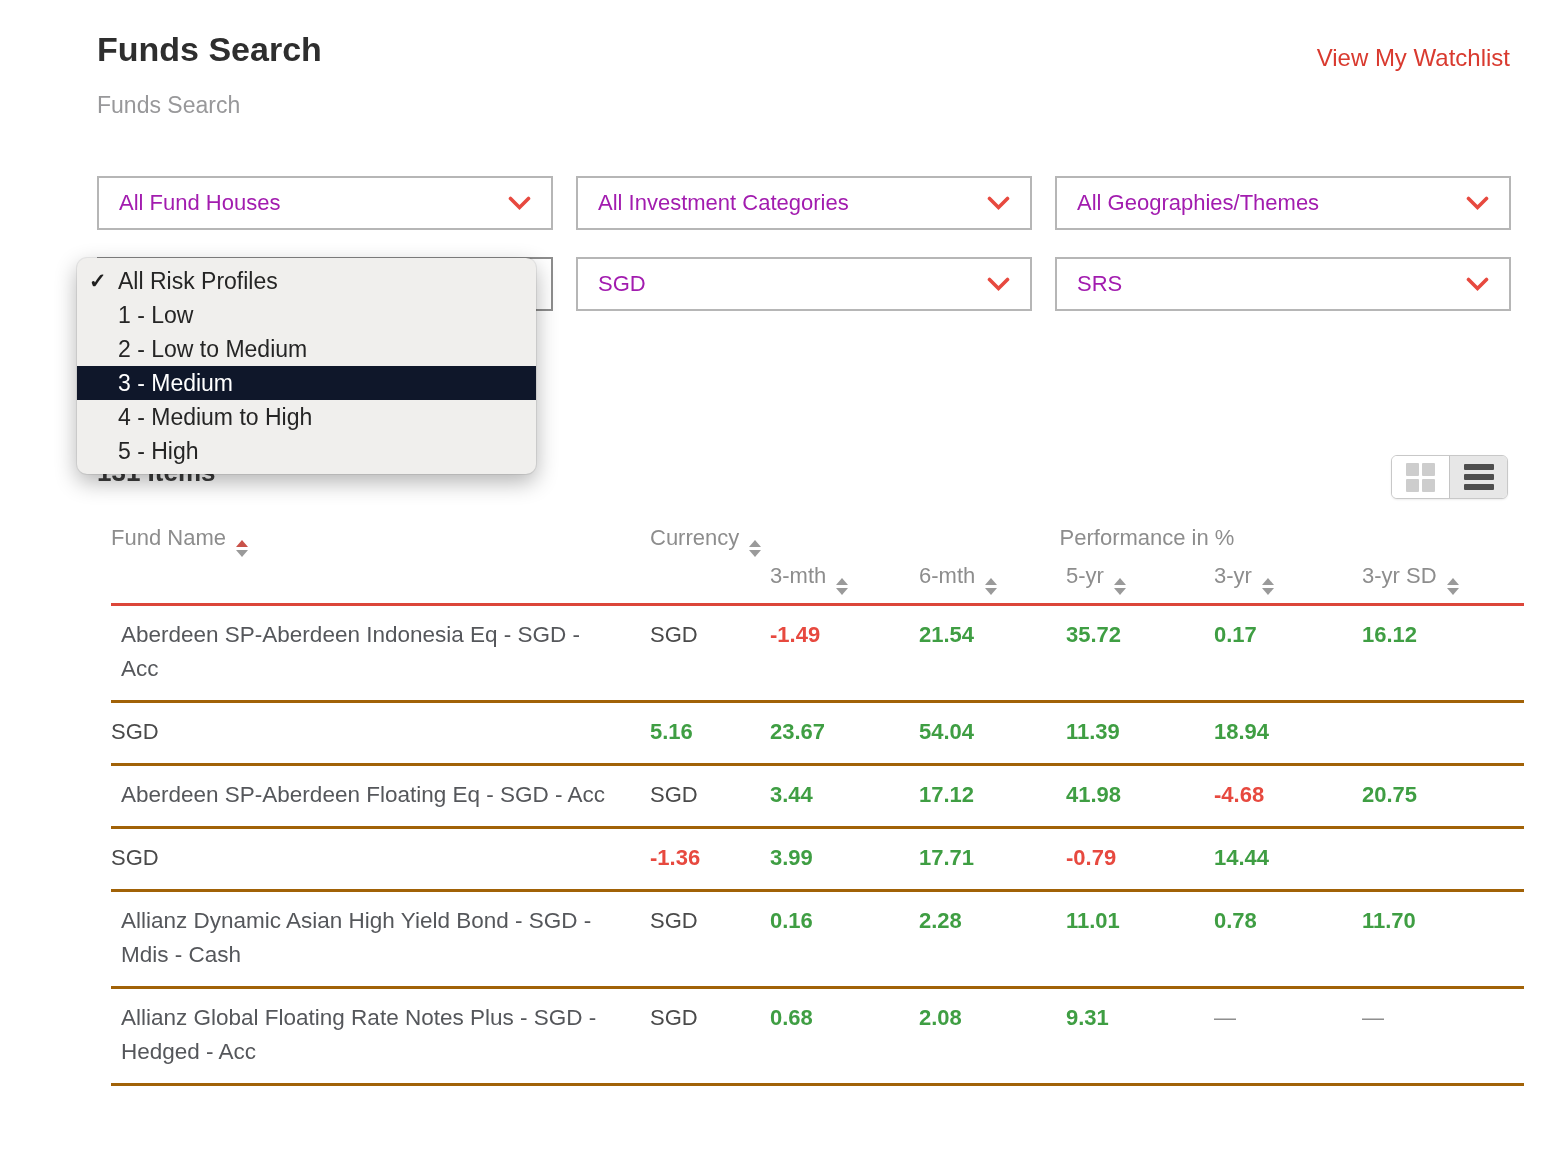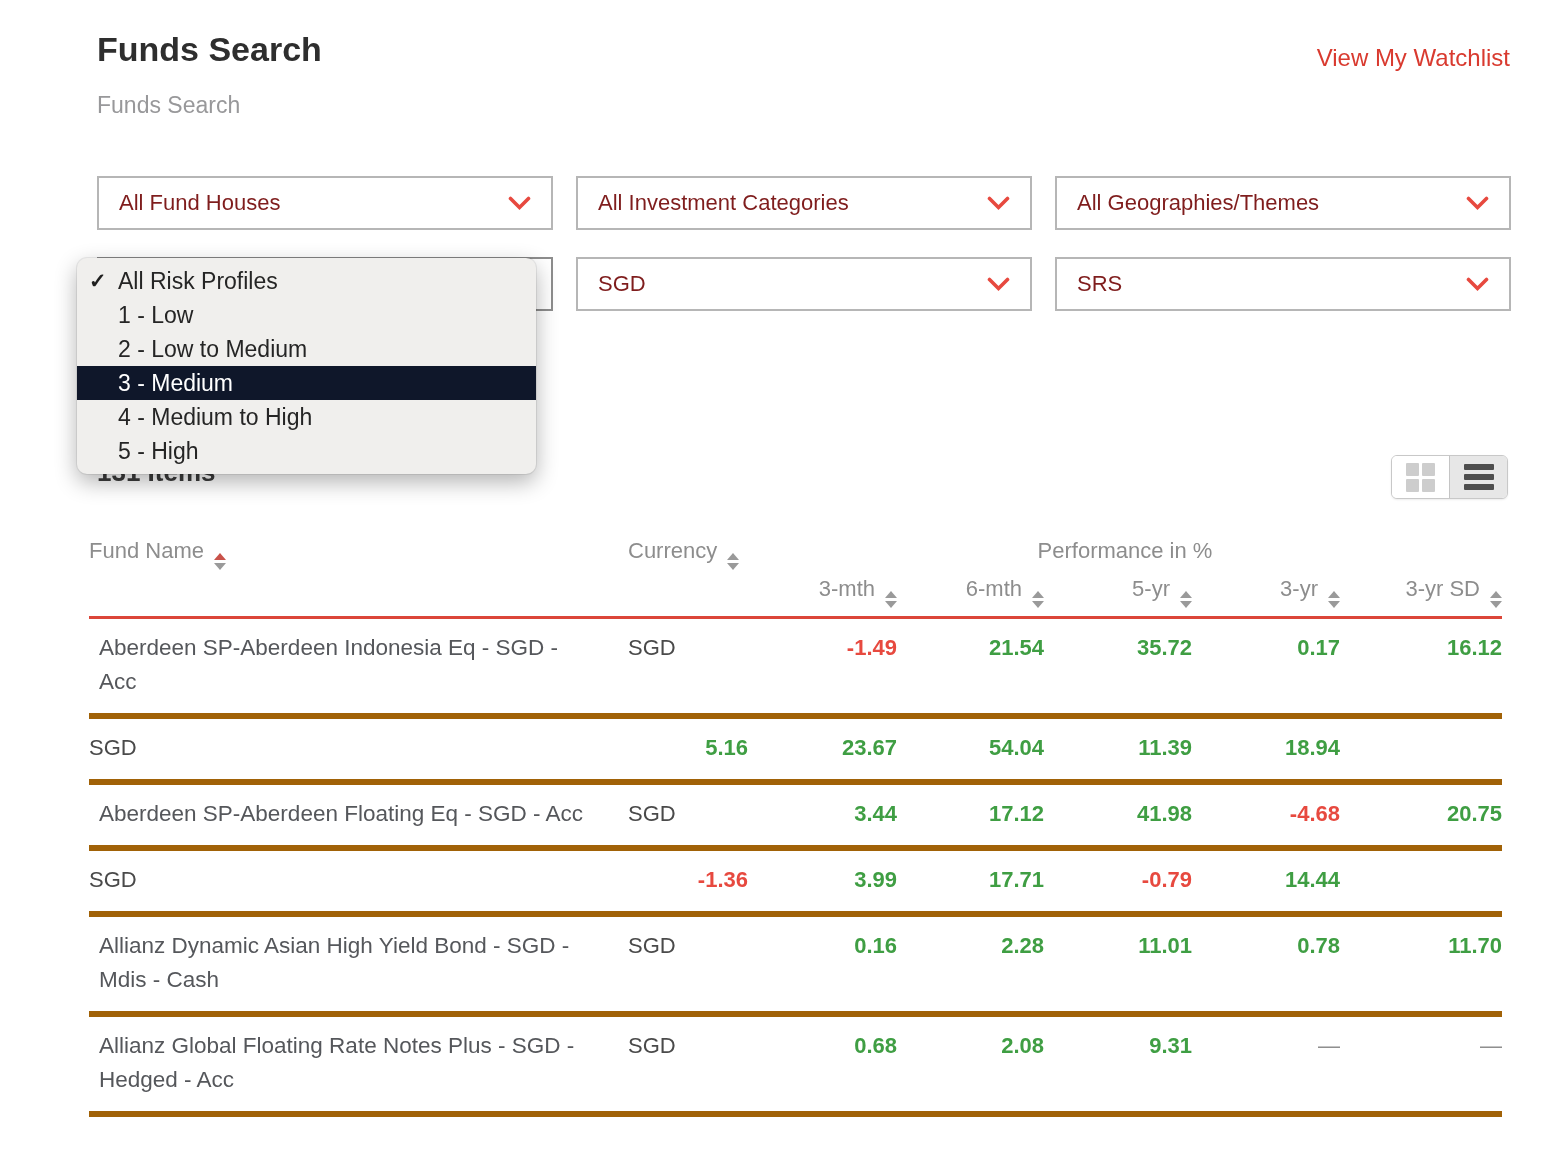--- a/index.html
+++ b/index.html
@@ -14,21 +14,21 @@
   .page-subtitle { position:absolute; left:97px; top:92px; font-size:23px; color:#98989a; }
 
   
   .filters {
     position:absolute; left:97px; top:176px; width:1414px;
     display:grid; grid-template-columns:repeat(3,456px); column-gap:23px; row-gap:27px;
   }
   .select-box {
     height:54px; border:2px solid #b6b6b6; background:#fff;
     display:flex; align-items:center; justify-content:space-between;
-    padding:0 20px; font-size:22px; color:#7f1d1d; cursor:pointer;
+    padding:0 20px; font-size:22px; color:#a21caf; cursor:pointer;
   }
   .select-box.risk { border-color:#8d8d8d; }
   .chevron { flex:0 0 auto; margin-left:12px; display:block; }
 
   
   .risk-menu {
     position:absolute; left:77px; top:258px; width:459px; z-index:20;
     background:#f0efed; border-radius:10px; padding:6px 0;
     box-shadow:0 8px 22px rgba(0,0,0,.30), 0 0 0 1px rgba(0,0,0,.07);
   }
@@ -48,35 +48,35 @@
   }
   .view-toggle .half { flex:1; display:flex; align-items:center; justify-content:center; cursor:pointer; }
   .half.grid-half { background:#ffffff; border-right:1px solid #c4c4c4; }
   .half.list-half { background:#e7e7e7; }
   .grid-icon { width:29px; height:29px; display:grid; grid-template-columns:1fr 1fr; grid-template-rows:1fr 1fr; gap:3px; }
   .grid-icon span { background:#cdcdcd; border-radius:1px; }
   .list-icon { width:30px; display:flex; flex-direction:column; gap:4px; }
   .list-icon span { height:6px; background:#4e4e4e; border-radius:1px; }
 
   
-  .fund-table { position:absolute; left:89px; top:523px; width:1413px;margin-top:13px; }
+  .fund-table { position:absolute; left:111px; top:523px; width:1413px; }
   .grid-cols { display:grid; grid-template-columns:539px 120px 149px 147px 148px 148px 162px; }
   .thead { border-bottom:3px solid #dc4639; }
   .th-row1 { padding-top:2px; height:38px; }
   .th-row2 { height:42px; align-items:end; padding-bottom:8px; }
   .th { font-size:22px; color:#8d8d8d; white-space:nowrap; }
   .th.name { padding-left:0; }
   .th.center { text-align:center; }
-  .th.right, .cell-num { text-align:right; }
+  .th.right, .cell-num { text-align:left; }
   .arrows { display:inline-flex; flex-direction:column; gap:3px; margin-left:10px; vertical-align:-2px; }
   .arr-up { width:0; height:0; border-left:6px solid transparent; border-right:6px solid transparent; border-bottom:7px solid #9a9a9a; }
   .arr-down { width:0; height:0; border-left:6px solid transparent; border-right:6px solid transparent; border-top:7px solid #9a9a9a; }
   .arrows.sorted .arr-up { border-bottom-color:#c9524a; }
 
-  .t-row { border-bottom:6px solid #a16207; padding:12px 0 14px; align-items:start; }
+  .t-row { border-bottom:3px solid #a16207; padding:12px 0 14px; align-items:start; }
   .cell-name { padding-left:10px; padding-right:34px; font-size:22.5px; color:#55575b; line-height:34px; }
   .cell-cur { font-size:22px; color:#4a4a4a; line-height:34px; }
   .cell-num { font-size:22px; font-weight:bold; line-height:34px; }
   .cell-num.pos { color:#3f9e43; }
   .cell-num.neg { color:#e7493f; }
   .cell-num.na  { color:#8f8f8f; font-weight:normal; }
 </style>
 </head>
 <body>
 

